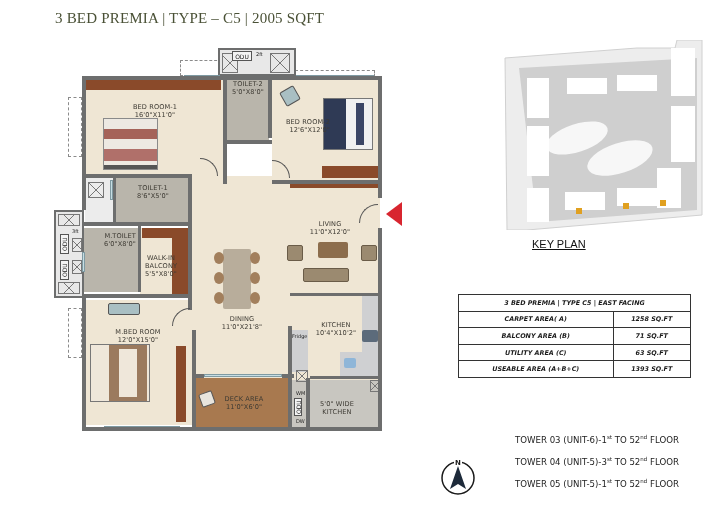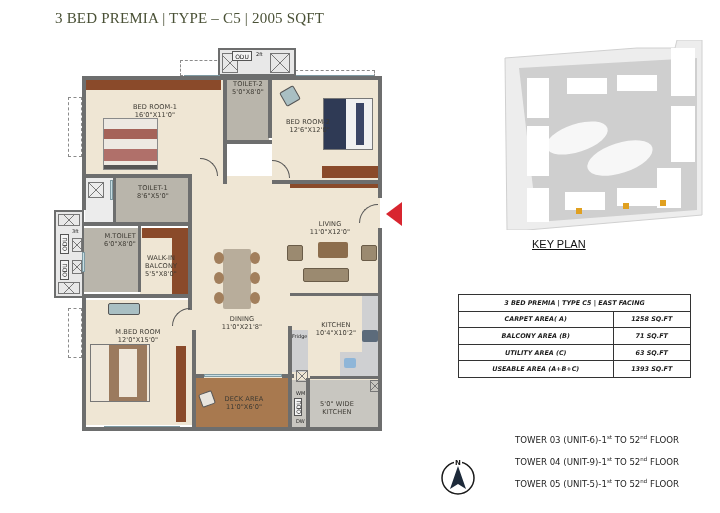--- a/index.html
+++ b/index.html
@@ -323,21 +323,21 @@
     <td>1393 SQ.FT</td>
   </tr>
 </tbody>
   </table>
 
 <div class="towers">
   <div>
     <span>TOWER 03 (UNIT-6)-1</span><sup>st</sup><span> TO 52</span><sup>nd</sup><span> FLOOR</span>
   </div>
   <div>
-    <span>TOWER 04 (UNIT-9)-1</span><sup>st</sup><span> TO 52</span><sup>nd</sup><span> FLOOR</span>
+    <span>TOWER 04 (UNIT-5)-3</span><sup>st</sup><span> TO 52</span><sup>nd</sup><span> FLOOR</span>
   </div>
   <div>
     <span>TOWER 05 (UNIT-5)-1</span><sup>st</sup><span> TO 52</span><sup>nd</sup><span> FLOOR</span>
   </div>
 </div>
 
 <svg class="compass" viewBox="0 0 40 40">
   <circle cx="20" cy="22" r="16" fill="none" stroke="#1a1a1a" stroke-width="1.5"></circle>
   <rect x="16" y="2" width="8" height="8" fill="#ffffff"></rect>
   <text x="20" y="9" font-size="7" text-anchor="middle" font-family="DejaVu Sans, sans-serif" font-weight="bold" fill="#1a1a1a">N</text>

